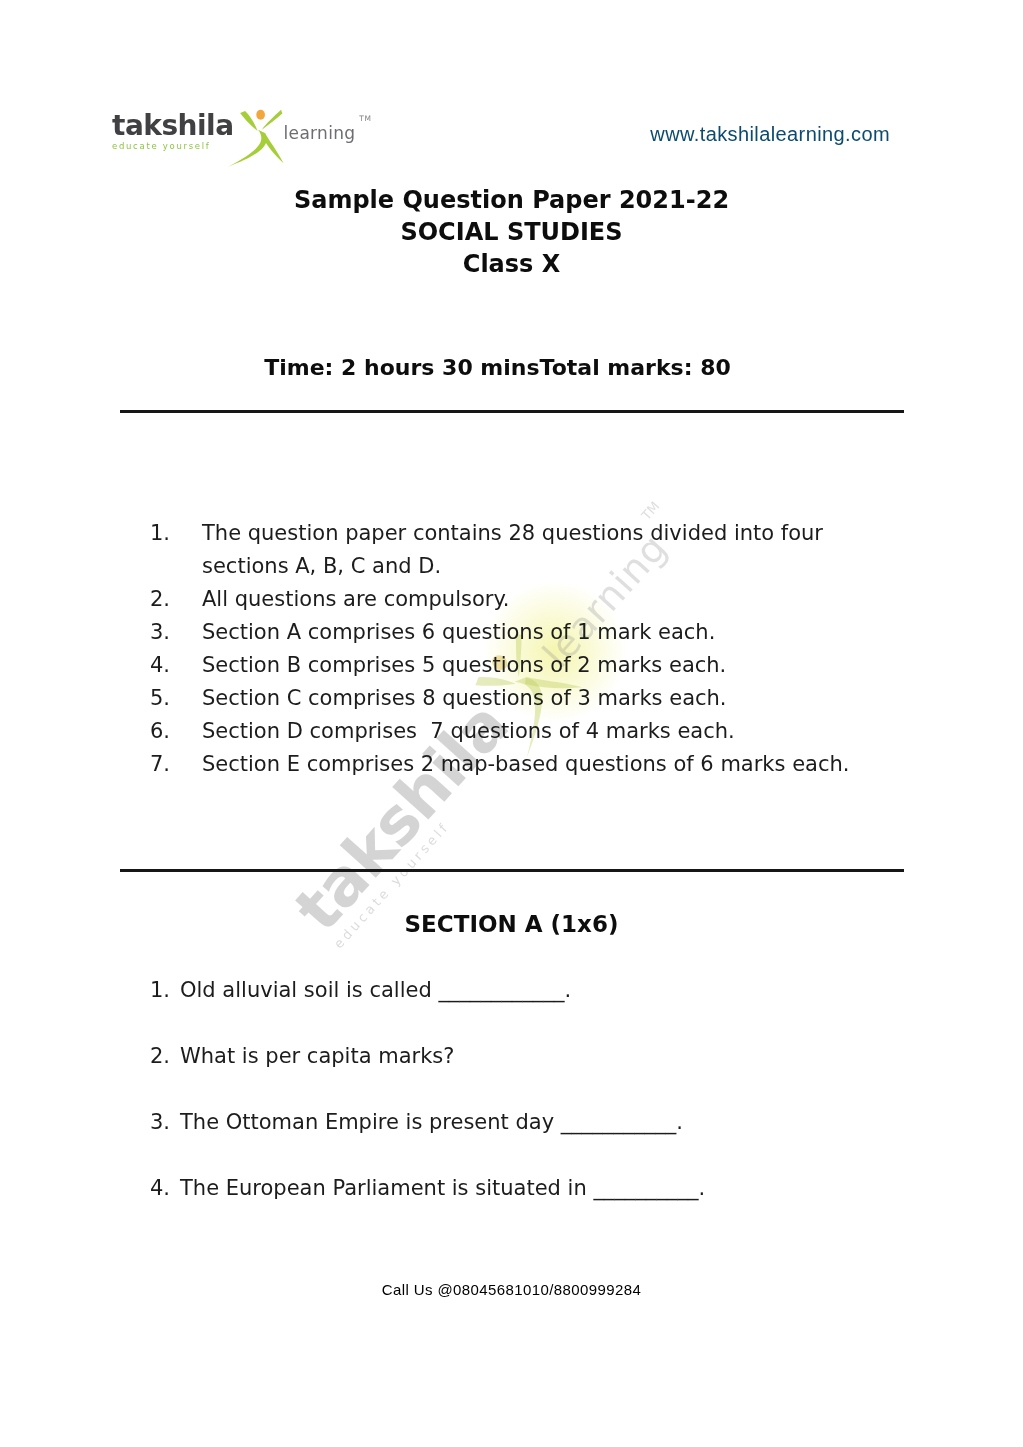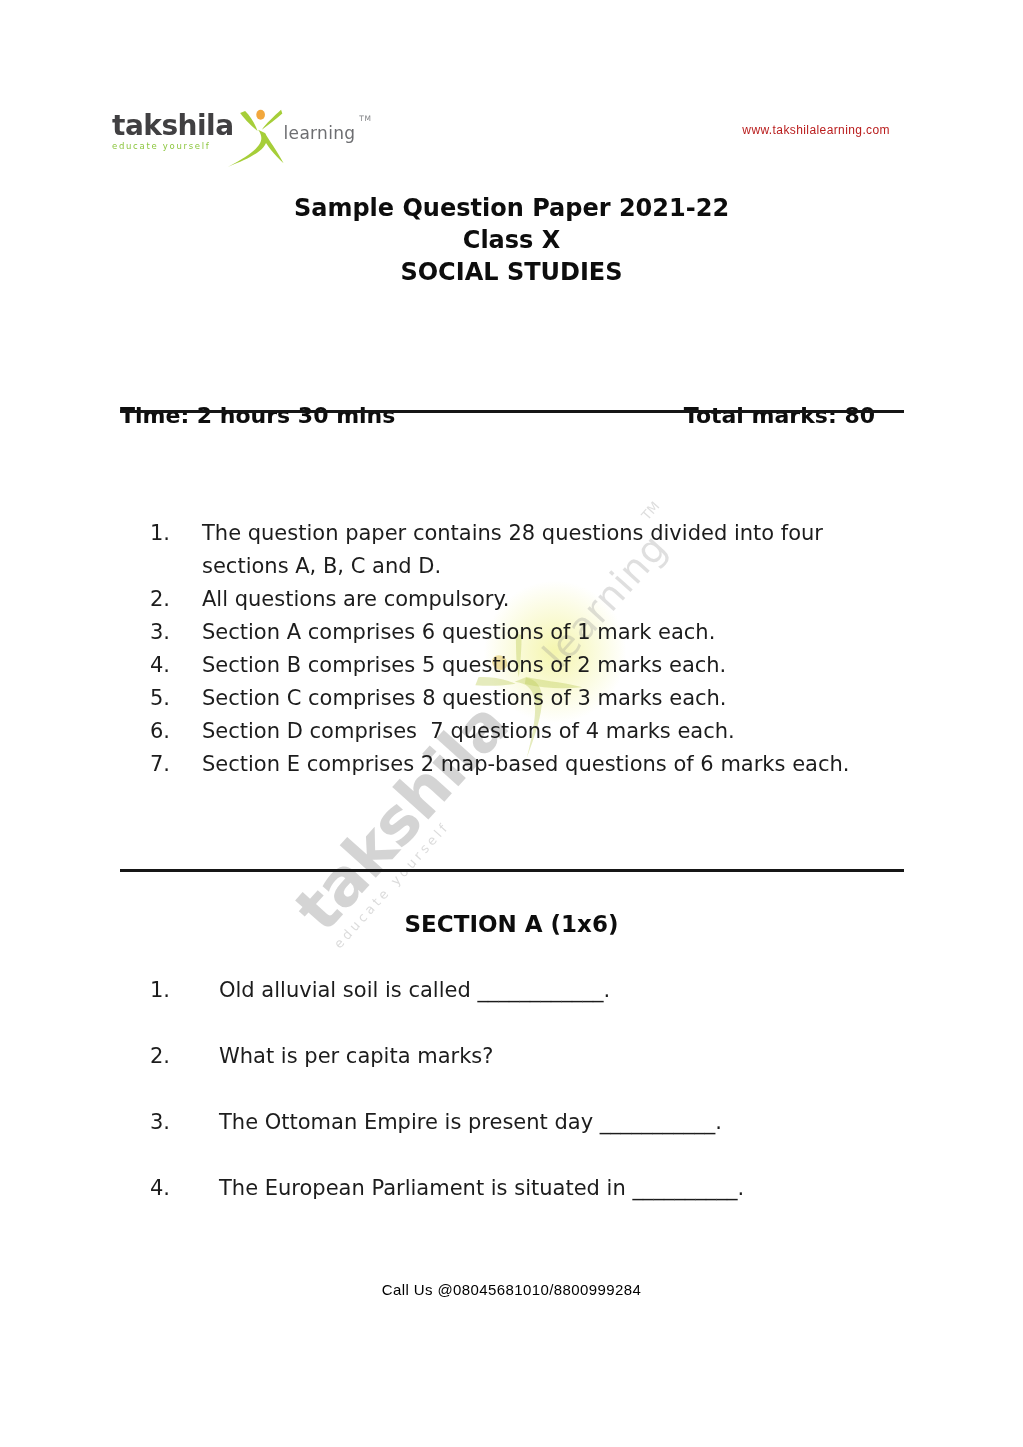--- a/index.html
+++ b/index.html
@@ -17,49 +17,49 @@
 
   
   .logo { left:112px; top:112px; display:flex; align-items:flex-start; z-index:2; }
   .logo-text-block { display:flex; flex-direction:column; }
   .logo-brand { font-size:28px; font-weight:bold; color:#414042; letter-spacing:-0.5px; line-height:28px; }
   .logo-tagline { font-size:8.5px; color:#8cc63e; letter-spacing:1.7px; margin-top:1px; }
   .logo-figure { width:76px; height:62px; margin:-4px -14px 0 -12px; flex:none; }
   .logo-suffix { font-size:17px; color:#6d6e71; margin-top:11px; letter-spacing:0.3px; }
   .logo-tm { font-size:7.5px; color:#808285; margin:2px 0 0 4px; letter-spacing:0.5px; }
 
-  .website { right:133px; top:123px; font-size:12px; color:#b91c1c; letter-spacing:0.4px; z-index:2;
+  .website { right:133px; top:123px; font-size:20px; color:#0c4a6e; letter-spacing:0.4px; z-index:2;
              font-family:"Liberation Sans","DejaVu Sans",sans-serif; }
 
   
-  .title-block { left:0; right:0; top:192px; text-align:center; z-index:2; }
+  .title-block { left:0; right:0; top:184px; text-align:center; z-index:2; }
   .title-line { font-size:24px; font-weight:bold; color:#0d0d0d; line-height:32px; }
 
   
-  .meta-row { left:120px; right:148px; top:355px; display:flex; justify-content:space-between; z-index:2;margin-top:48px; }
+  .meta-row { left:120px; right:148px; top:355px; display:flex; justify-content:center; z-index:2; }
   .meta-item { font-size:22px; font-weight:bold; color:#0d0d0d; }
 
   
   .rule { left:120px; width:784px; height:3px; background:#161616; z-index:2; }
   .rule-1 { top:410px; }
   .rule-2 { top:869px; }
 
   
   .gen-heading { left:120px; top:450px; font-size:23px; font-weight:bold; color:#0d0d0d; z-index:2; }
   .instructions { left:150px; top:517px; width:712px; z-index:2; }
   .ins-item { display:flex; font-size:21px; line-height:33px; color:#1c1c1c; }
   .ins-num { width:30px; flex:none; text-align:left; }
   .ins-text { flex:1; white-space:pre-wrap;margin-left:22px; }
 
   
   .section-heading { left:0; right:0; top:911px; text-align:center; font-size:23px; font-weight:bold; color:#0d0d0d; z-index:2; }
   .questions { left:150px; top:975px; width:760px; z-index:2; }
   .q-item { display:flex; font-size:21px; line-height:30px; margin-bottom:36px; color:#1c1c1c; }
   .q-num { width:30px; flex:none; }
-  .q-text { flex:1; white-space:pre-wrap;margin-left:39px; }
+  .q-text { flex:1; white-space:pre-wrap; }
 
   
   .footer { left:0; right:0; top:1281px; text-align:center; font-size:15px; color:#000000;
             letter-spacing:0.4px; z-index:2; font-family:"Liberation Sans","DejaVu Sans",sans-serif; }
 
   
   .watermark {
     left:500px; top:728px;
     transform:translate(-50%,-50%) rotate(-48deg);
     display:flex; align-items:flex-start;
@@ -109,22 +109,22 @@
       <path d="M62 44 C72 62, 83 75, 98 89 C87 68, 74 52, 68 40 Z" fill="#a6ce39"></path>
     </svg>
     <span class="logo-suffix">learning</span>
     <span class="logo-tm">TM</span>
   </div>
 
   <div class="layer website">www.takshilalearning.com</div>
 
   <div class="layer title-block">
     <div class="title-line">Sample Question Paper 2021-22</div>
+    <div class="title-line">SOCIAL STUDIES</div>
     <div class="title-line">Class X</div>
-    <div class="title-line">SOCIAL STUDIES</div>
   </div>
 
   <div class="layer meta-row">
     <span class="meta-item">Time: 2 hours 30 mins</span>
     <span class="meta-item">Total marks: 80</span>
   </div>
 
   <div class="layer rule rule-1"></div>
 
 

